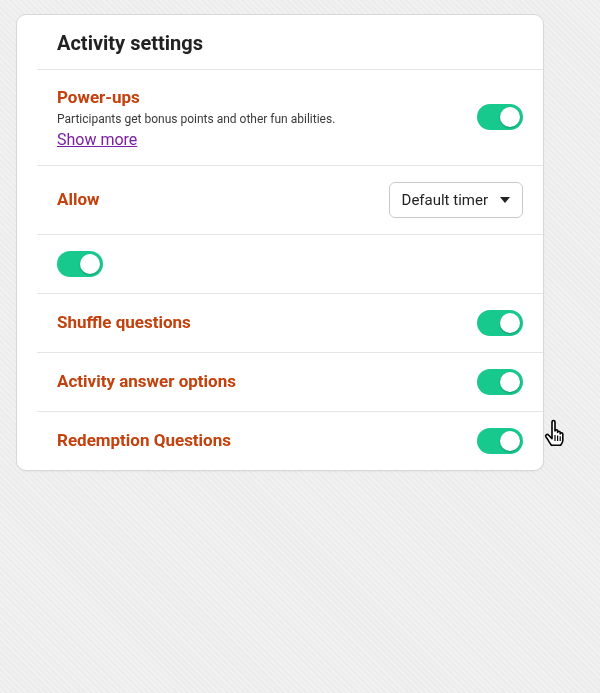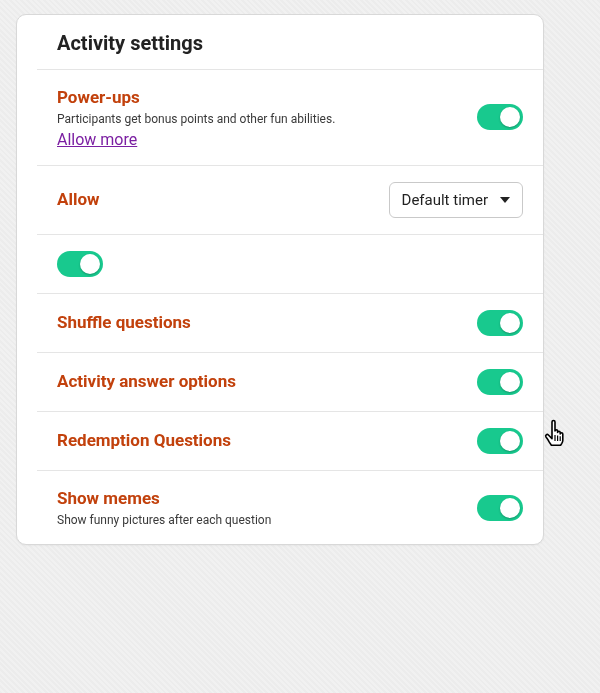--- a/index.html
+++ b/index.html
@@ -126,21 +126,21 @@
 
 <div class="panel">
   <div class="panel-header">
     <div class="panel-title">Activity settings</div>
   </div>
 
   <div class="row">
     <div class="row-text">
       <div class="row-title">Power-ups</div>
       <div class="row-desc">Participants get bonus points and other fun abilities.</div>
-      <a class="link">Allow more</a>
+      <a class="link">Show more</a>
     </div>
     <div class="toggle on">
       <div class="knob"></div>
     </div>
   </div>
 
   <div class="row">
     <div class="row-text">
       <div class="row-title">Allow</div>
     </div>
@@ -176,29 +176,20 @@
 
   <div class="row">
     <div class="row-text">
       <div class="row-title">Redemption Questions</div>
     </div>
     <div class="toggle on">
       <div class="knob"></div>
     </div>
   </div>
 
-  <div class="row">
-    <div class="row-text">
-      <div class="row-title">Show memes</div>
-      <div class="row-desc">Show funny pictures after each question</div>
-    </div>
-    <div class="toggle on">
-      <div class="knob"></div>
-    </div>
-  </div>
 </div>
 
 <div class="cursor">
   <svg viewBox="0 0 34 38" width="34" height="38">
     <path d="M12 6 c0-2 3-2 3 0 v9 c0-1.6 2.6-1.6 2.6 0 v1.4 c0-1.6 2.6-1.6 2.6 0 v1.6 c0-1.6 2.6-1.6 2.6 0 v6.2 c0 1.4-.5 2.4-1 3.2 l-1.2 1.8 H11.4 l-2.1-3.1 C8 23.5 6 21 6 21 c-1.2-1.6 1-3.4 2.4-2 l3.6 3.6 V6 z" fill="#ffffff" stroke="#000000" stroke-width="1.6" stroke-linejoin="round"></path>
     <line x1="15" y1="19" x2="15" y2="25" stroke="#000" stroke-width="1.2"></line>
     <line x1="17.6" y1="19.5" x2="17.6" y2="25" stroke="#000" stroke-width="1.2"></line>
     <line x1="20.2" y1="20.2" x2="20.2" y2="25" stroke="#000" stroke-width="1.2"></line>
   </svg>
 </div>

